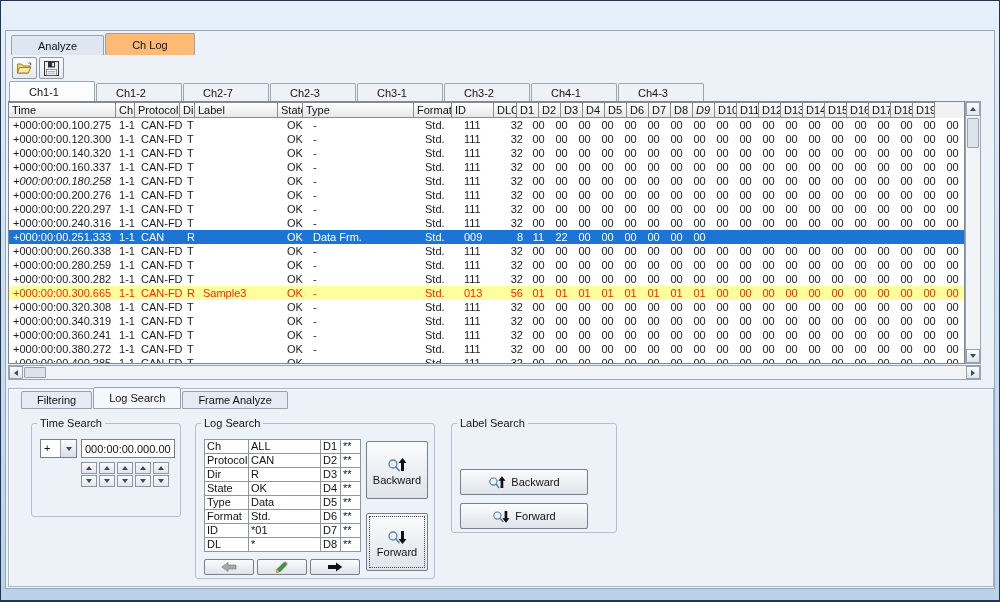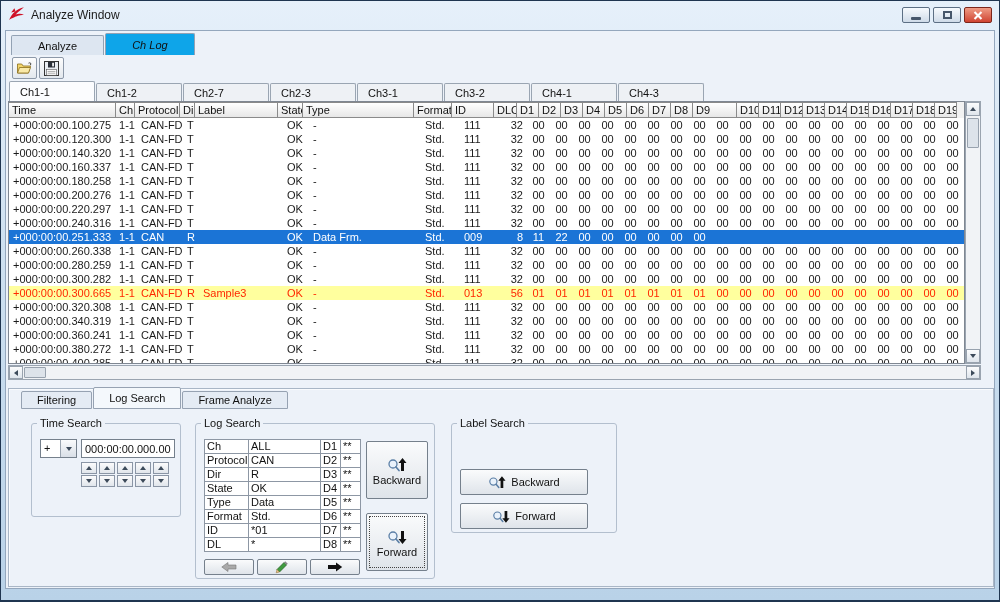--- a/index.html
+++ b/index.html
@@ -30,33 +30,33 @@
     position:absolute; left:4px; right:4px; top:29px; bottom:11px;
     background:#edf2f9; border:1px solid #94a7bd;
   }
 
   
   .main-tabs { position:absolute; left:5px; top:2px; display:flex; align-items:flex-end; }
   .tab {
     height:20px; padding:0 26px; display:flex; align-items:center; font-size:11px; color:#111;
     border:1px solid #93a2b4; border-bottom:none; background:#dde6f1; border-radius:2px 2px 0 0; margin-right:1px;
   }
-  .tab.active { background:#0ea5e9; height:22px; position:relative; z-index:2;font-style:italic; }
+  .tab.active { background:#fdba74; height:22px; position:relative; z-index:2; }
 
   
   .toolbar { position:absolute; left:6px; top:26px; display:flex; gap:2px; }
   .tbtn {
     width:25px; height:22px; border:1px solid #8c98a8; border-radius:2px;
     background:linear-gradient(#fdfdfd,#e3e8ee); display:flex; align-items:center; justify-content:center; padding:0;
   }
 
   
   .channel-tabs { position:absolute; left:3px; top:50px; display:flex; align-items:flex-end; }
   .ctab {
-    width:86px; height:18px; font-size:11px; color:#111; display:flex; align-items:center; padding-left:10px;
+    width:86px; height:18px; font-size:11px; color:#111; display:flex; align-items:center; padding-left:19px;
     border:1px solid #9aa5b2; border-bottom:none; background:#eef1f5; margin-right:1px; border-radius:2px 2px 0 0;
   }
   .ctab.active { background:#fbfcfe; height:20px; }
 
   
   .log-area { position:absolute; left:2px; top:70px; width:974px; height:280px; }
   .log-view {
     position:absolute; left:0; top:0; width:957px; height:263px;
     background:#fff; border:1px solid #7f8792; overflow:hidden;
   }
@@ -149,43 +149,20 @@
   .label-combo .combo-text { background:var(--label_combo_bg); }
   .wide-btn { position:absolute; left:8px; width:128px; height:26px; }
   .lbl-bk { top:40px; }
   .lbl-fw { top:74px; }
 </style>
 </head>
 <body>
 
 <div class="window">
 
-  <div class="titlebar">
-    <span>
-      <svg width="17" height="15" viewBox="0 0 16 14">
-        <path d="M1,13 C4,6 8,3 15,1 C10,5 9,6 7,8 C10,7 12,7 15,8 C10,9 8,9.5 6,10.5 C4,11.5 2,12 1,13 Z" fill="#cf1126"></path>
-        <path d="M3,6 L6,2 L7.2,5 Z" fill="#cf1126"></path>
-      </svg>
-    </span>
-    <span class="title-text">Analyze Window</span>
-    <span class="title-spacer"></span>
-    <div class="win-controls">
-      <div class="winbtn">
-          <span class="g-min"></span>
-        </div>
-      <div class="winbtn">
-          <span class="g-max"></span>
-        </div>
-      <div class="winbtn close">
-        <svg width="10" height="9" viewBox="0 0 10 9">
-            <path d="M1.5,1 L8.5,8 M8.5,1 L1.5,8" stroke="#fff" stroke-width="2.1"></path>
-          </svg>
-      </div>
-    </div>
-  </div>
 
   <div class="client">
 
     <div class="main-tabs" id="main-tabs">
         <div class="tab">Analyze</div>
         <div class="tab active">Ch Log</div>
       </div>
 
     <div class="toolbar">
       <button class="tbtn">
@@ -232,21 +209,21 @@
             <div class="hcell" style="width: 43px;">ID</div>
             <div class="hcell" style="width: 24px;">DLC</div>
             <div class="hcell" style="width: 23px;">D1</div>
             <div class="hcell" style="width: 23px;">D2</div>
             <div class="hcell" style="width: 23px;">D3</div>
             <div class="hcell" style="width: 23px;">D4</div>
             <div class="hcell" style="width: 23px;">D5</div>
             <div class="hcell" style="width: 23px;">D6</div>
             <div class="hcell" style="width: 23px;">D7</div>
             <div class="hcell" style="width: 23px;">D8</div>
-            <div class="hcell" style="width: 45px;">D9</div>
+            <div class="hcell" style="width: 23px; font-style: italic;">D9</div>
             <div class="hcell" style="width: 23px;">D10</div>
             <div class="hcell" style="width: 23px;">D11</div>
             <div class="hcell" style="width: 23px;">D12</div>
             <div class="hcell" style="width: 23px;">D13</div>
             <div class="hcell" style="width: 23px;">D14</div>
             <div class="hcell" style="width: 23px;">D15</div>
             <div class="hcell" style="width: 23px;">D16</div>
             <div class="hcell" style="width: 23px;">D17</div>
             <div class="hcell" style="width: 23px;">D18</div>
             <div class="hcell" style="width: 23px;">D19</div>
@@ -370,21 +347,21 @@
               <span class="cell a-center" style="width: 23px;">00</span>
               <span class="cell a-center" style="width: 23px;">00</span>
               <span class="cell a-center" style="width: 23px;">00</span>
               <span class="cell a-center" style="width: 23px;">00</span>
               <span class="cell a-center" style="width: 23px;">00</span>
               <span class="cell a-center" style="width: 23px;">00</span>
               <span class="cell a-center" style="width: 23px;">00</span>
               <span class="cell a-center" style="width: 23px;">00</span>
             </div>
             <div class="lrow">
-              <span class="cell a-left" style="width: 108px;">+000:00:00.180.258</span>
+              <span class="cell a-left" style="width: 108px; font-style: italic;">+000:00:00.180.258</span>
               <span class="cell a-center" style="width: 20px;">1-1</span>
               <span class="cell a-left" style="width: 46px;">CAN-FD</span>
               <span class="cell a-left" style="width: 16px;">T</span>
               <span class="cell a-left" style="width: 84px;"></span>
               <span class="cell a-left" style="width: 26px;">OK</span>
               <span class="cell a-left" style="width: 112px;">-</span>
               <span class="cell a-left" style="width: 39px;">Std.</span>
               <span class="cell a-left" style="width: 43px;">111</span>
               <span class="cell a-right" style="width: 24px;">32</span>
               <span class="cell a-center" style="width: 23px;">00</span>

